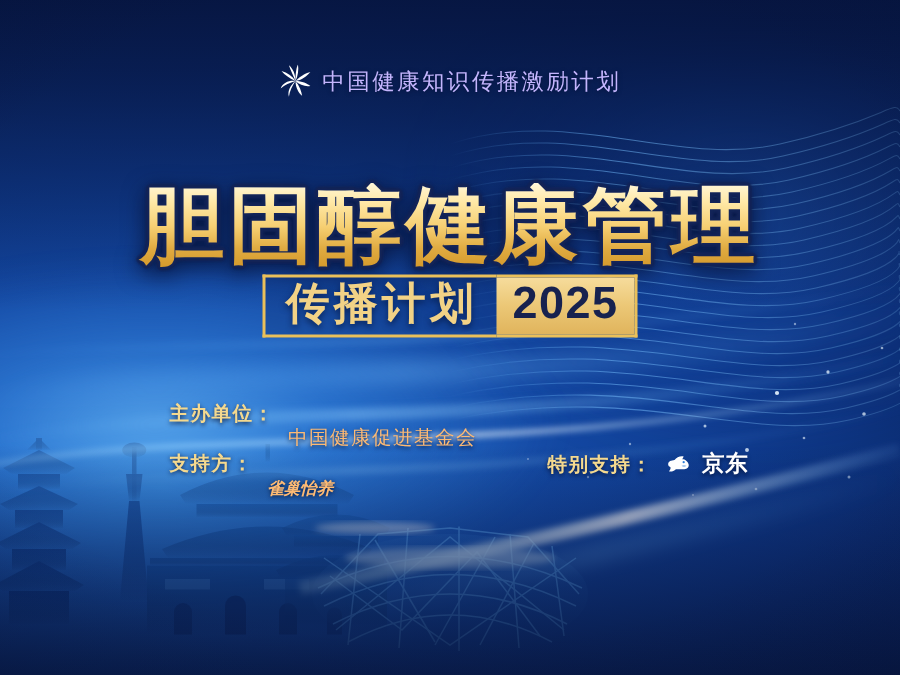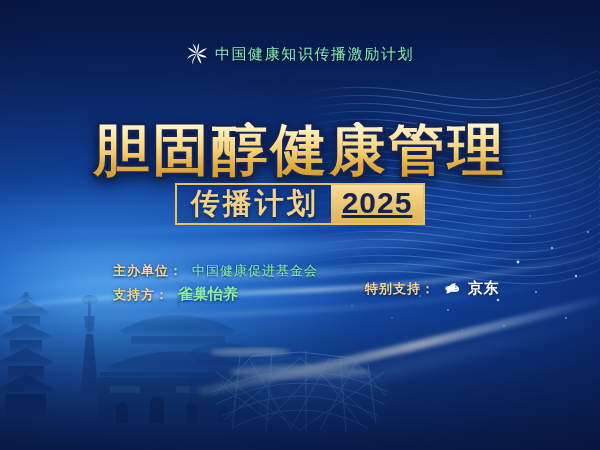--- a/index.html
+++ b/index.html
@@ -50,21 +50,21 @@
   
   .content{position:absolute;inset:0;}
 
   
   .header{
     position:absolute;top:43px;left:0;right:0;
     display:flex;align-items:center;justify-content:center;gap:7px;
   }
   .header .brand-mark{display:block;width:22px;height:22px;flex:0 0 auto;}
   .header .brand-text{
-    color:#86efac;font-size:15px;letter-spacing:1.6px;font-weight:500;
+    color:#c4b5fd;font-size:15px;letter-spacing:1.6px;font-weight:500;
     text-shadow:0 1px 3px rgba(0,10,40,.6);white-space:nowrap;
   }
 
   
   .title-main{
     position:absolute;top:112px;left:0;right:0;text-align:center;
     font-size:56px;font-weight:bold;letter-spacing:3px;white-space:nowrap;
     background:linear-gradient(180deg,#fff6d8 0%,#ffe9a8 22%,#f6cf72 52%,#e0ab41 78%,#d59a2c 100%);
     -webkit-background-clip:text;background-clip:text;color:transparent;
     -webkit-text-stroke:0px transparent;
@@ -90,40 +90,40 @@
     text-shadow:0 2px 4px rgba(4,14,48,.6);
     line-height:1;
   }
   .sub-year{
     display:flex;align-items:center;justify-content:center;
     background:linear-gradient(180deg,#f6dc9c 0%,#ecc877 48%,#e0b45c 100%);
     border:2px solid #eac05a;border-left:none;
     padding:3px 11px 5px 11px;
     color:#17224f;font-size:30px;font-weight:bold;letter-spacing:1px;
     line-height:1;
-    text-decoration:underline;
   }
 
   
   .credits{position:absolute;left:0;right:0;top:250px;}
   .credit-line{display:flex;align-items:center;white-space:nowrap;}
-  .credit-organizer{position:absolute;left:113px;top:12px;font-family:Liberation Mono, monospace;}
+  .credit-organizer{position:absolute;left:113px;top:0;font-family:Liberation Mono, monospace;}
   .credit-supporter{position:absolute;left:113px;top:35px;justify-content:space-between;}
-  .credit-special{position:absolute;left:365px;top:29px;}
+  .credit-special{position:absolute;left:365px;top:50px;}
   .cr-label{
     color:#f4d98f;font-size:13px;font-weight:bold;letter-spacing:1px;
     text-shadow:0 1px 3px rgba(4,14,48,.8);
   }
   .cr-value{
-    color:#86efac;font-size:13px;letter-spacing:1px;margin-left:9px;
+    color:#fdba74;font-size:13px;letter-spacing:1px;margin-left:9px;
     text-shadow:0 1px 3px rgba(4,14,48,.8);
+    margin-top:33px;
   }
   .cr-value.brandish{
     font-family:"Liberation Serif","DejaVu Serif",serif;
-    font-size:15px;font-weight:bold;letter-spacing:0px;
+    font-size:11px;font-weight:bold;letter-spacing:0px;font-style:italic;
   }
   .jd-lockup{display:flex;align-items:center;margin-left:8px;gap:6px;}
   .jd-logo{display:block;width:19px;height:15px;}
   .jd-word{
     color:#ffffff;font-size:15px;font-weight:bold;letter-spacing:0.5px;
     font-family:"Liberation Sans","DejaVu Sans",sans-serif;
     text-shadow:0 1px 3px rgba(4,14,48,.8);
   }
 </style>
 </head>

